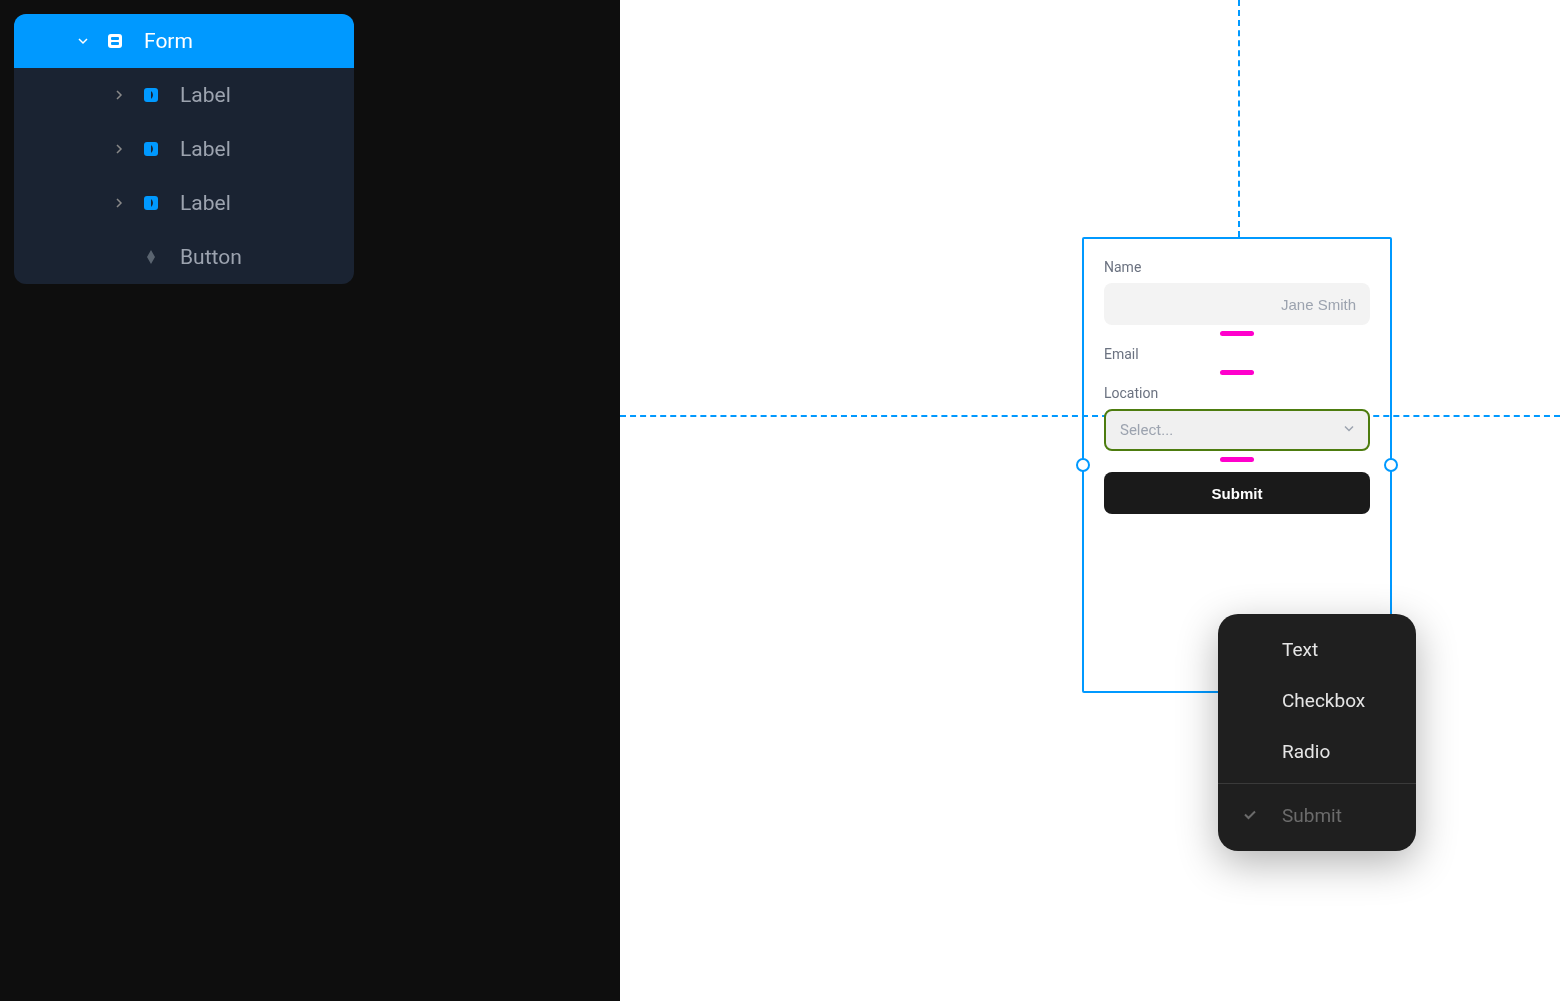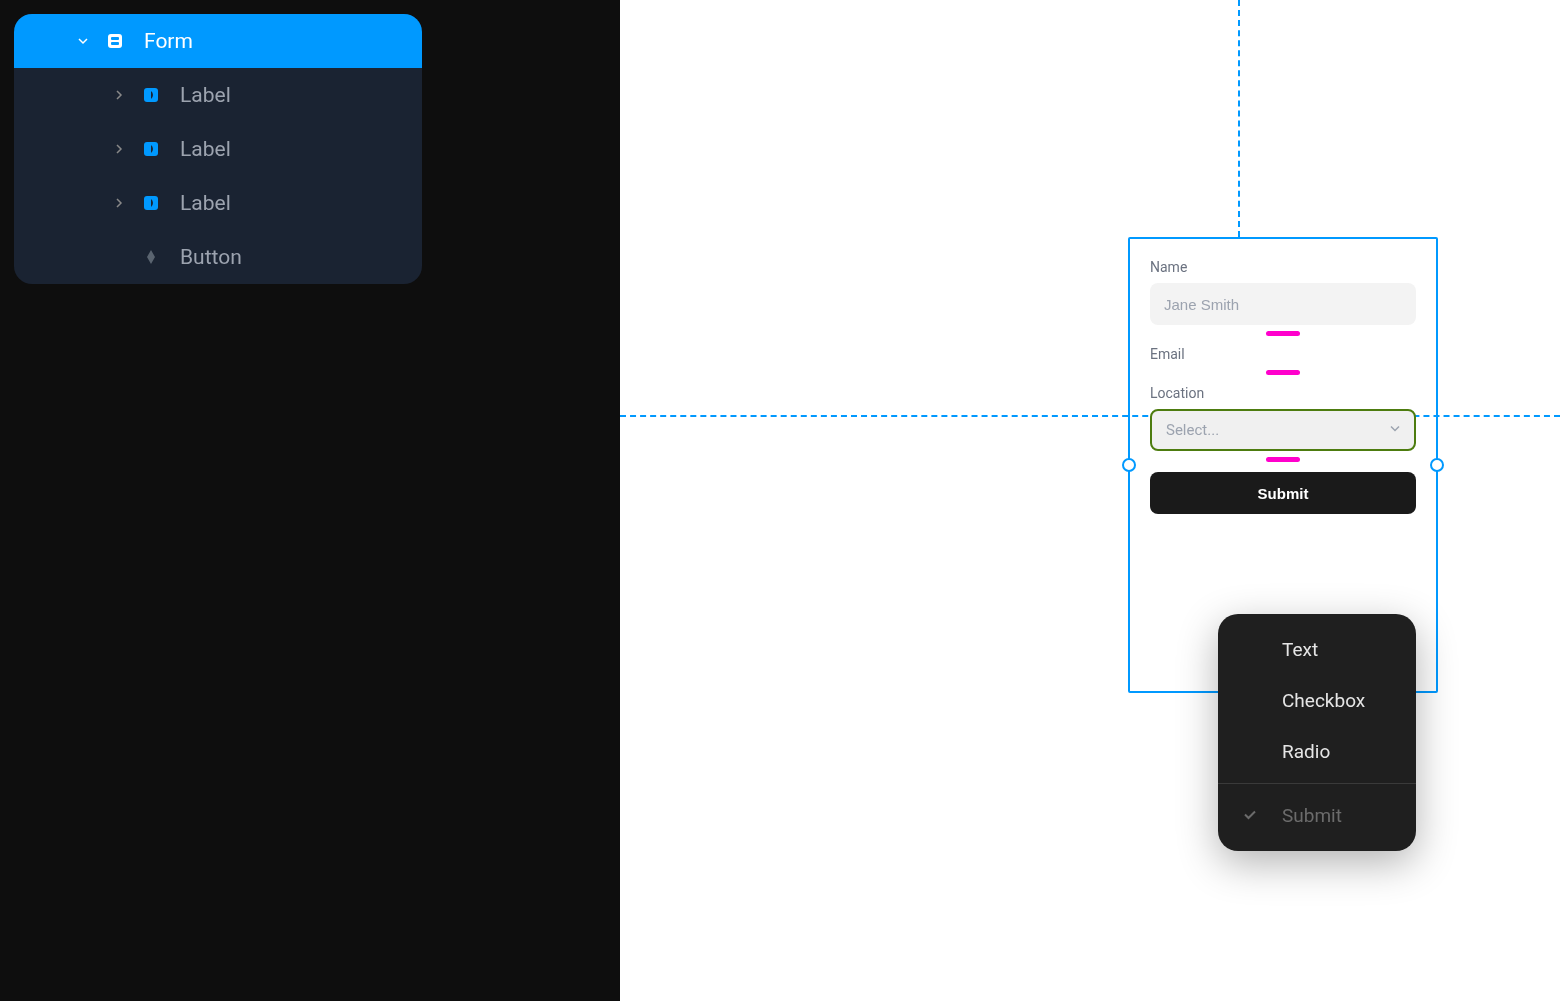--- a/index.html
+++ b/index.html
@@ -19,23 +19,23 @@
       top: 0;
       width: 620px;
       height: 100%;
       background: #0e0e0e;
     }
 
     .layers-panel {
       position: absolute;
       left: 14px;
       top: 14px;
-      width: 408px;
+      width: 340px;
       background: #1a2332;
-      border-radius: 18px;
+      border-radius: 12px;
       overflow: hidden;
     }
 
     .layer-row {
       display: flex;
       align-items: center;
       height: 54px;
       padding-left: 62px;
       cursor: pointer;
     }
@@ -106,21 +106,20 @@
     }
 
     .sel-box {
       position: absolute;
       left: 462px;
       top: 237px;
       width: 310px;
       height: 456px;
       border: 2px solid #0099ff;
       border-radius: 2px;
-      margin-left: 46px;
     }
 
     .handle {
       position: absolute;
       width: 14px;
       height: 14px;
       background: #fff;
       border: 2px solid #0099ff;
       border-radius: 50%;
     }
@@ -160,20 +159,21 @@
 
     .field-input {
       width: 100%;
       height: 42px;
       background: #f3f3f3;
       border: none;
       border-radius: 8px;
       padding: 0 14px;
       font-size: 15px;
       color: #333;
+      text-align: right;
     }
 
     .field-input::placeholder { color: #9ca3af; }
 
     .field-select {
       width: 100%;
       height: 42px;
       background: #f0f0f0;
       border: 2px solid #4d7c0f;
       border-radius: 8px;

